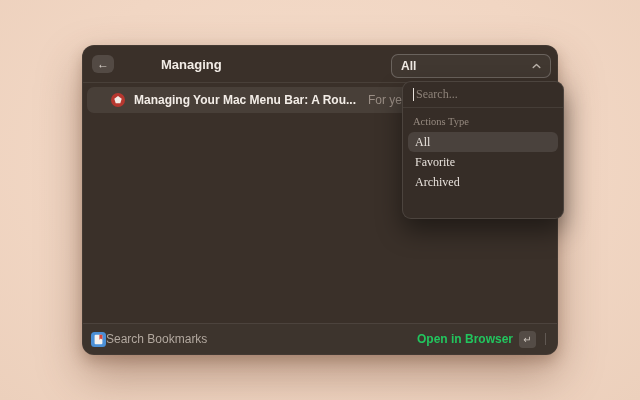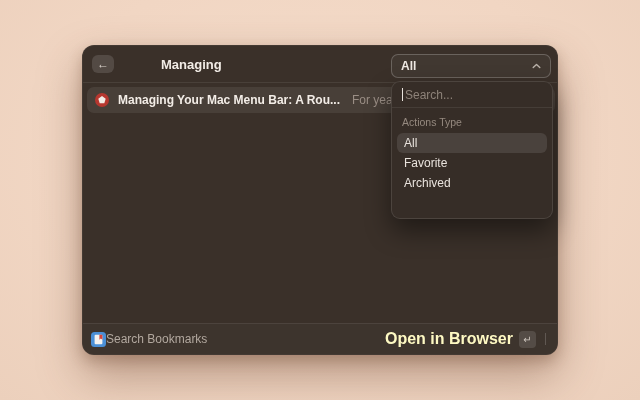--- a/index.html
+++ b/index.html
@@ -33,31 +33,31 @@
     border:1px solid rgba(255,255,255,0.22); border-radius:7px;
     background:rgba(255,255,255,0.04);
     display:flex; align-items:center; justify-content:space-between;
     padding:0 9px; color:#efe9e3; font-size:12px; font-weight:bold;
   }
   .chevron { display:flex; align-items:center; }
 
   .result-row {
     position:absolute; left:4px; top:41px; width:468px; height:26px;
     background:rgba(255,255,255,0.075); border-radius:7px;
-    display:flex; align-items:center; padding:0 8px; overflow:hidden;
+    display:flex; align-items:center; padding:0 24px; overflow:hidden;
   }
   .favicon { flex:0 0 auto; display:flex; }
   .row-title { color:#f3ede7; font-size:12px; font-weight:bold; margin-left:9px; white-space:nowrap; flex:0 0 auto; }
   .row-sub { color:#9a8e85; font-size:12px; margin-left:12px; white-space:nowrap; overflow:hidden; }
 
   .panel {
-    position:absolute; left:308px; top:35px; width:162px; height:138px;
+    position:absolute; left:319px; top:35px; width:162px; height:138px;
     background:#362d27; border:1px solid rgba(255,255,255,0.11);
     border-radius:9px; box-shadow:0 12px 26px rgba(0,0,0,0.45);
-    z-index:5; overflow:hidden;
+    z-index:5; overflow:hidden;font-family:Liberation Serif, serif;
   }
   .search-row { height:26px; display:flex; align-items:center; padding:0 10px; border-bottom:1px solid rgba(255,255,255,0.08); }
   .caret { width:1px; height:13px; background:#e9e3dd; margin-right:2px; }
   .placeholder { color:#8d8279; font-size:12px; }
   .section-label { color:#95897f; font-size:10.5px; padding:8px 10px 4px; }
   .options { padding:1px 5px 0; }
   .option {
     height:20px; display:flex; align-items:center; padding:0 7px;
     border-radius:6px; color:#e9e3dd; font-size:12px;
   }
@@ -67,21 +67,21 @@
     position:absolute; left:0; right:0; bottom:0; height:31px;
     border-top:1px solid rgba(255,255,255,0.08);
     background:rgba(255,255,255,0.02);
     border-radius:0 0 11px 11px;
     display:flex; align-items:center; padding:0 8px;
   }
   .footer-left { display:flex; align-items:center; }
   .app-icon { display:flex; }
   .footer-label { color:#b2a89f; font-size:12px; }
   .footer-right { margin-left:auto; display:flex; align-items:center; gap:6px; }
-  .primary-action { color:#fef9c3; font-size:16px; font-weight:bold; }
+  .primary-action { color:#22c55e; font-size:12px; font-weight:bold; }
   .secondary-action { color:#b2a89f; font-size:12px; }
   .keycap {
     min-width:17px; height:17px; padding:0 3px;
     background:rgba(255,255,255,0.12); border-radius:4px;
     color:#cfc7bf; font-size:10px; display:flex; align-items:center; justify-content:center;
   }
   .action-group { display:flex; align-items:center; gap:6px; }
   .vdiv { width:1px; height:12px; background:rgba(255,255,255,0.18); margin:0 3px; }
 </style>
 </head>

